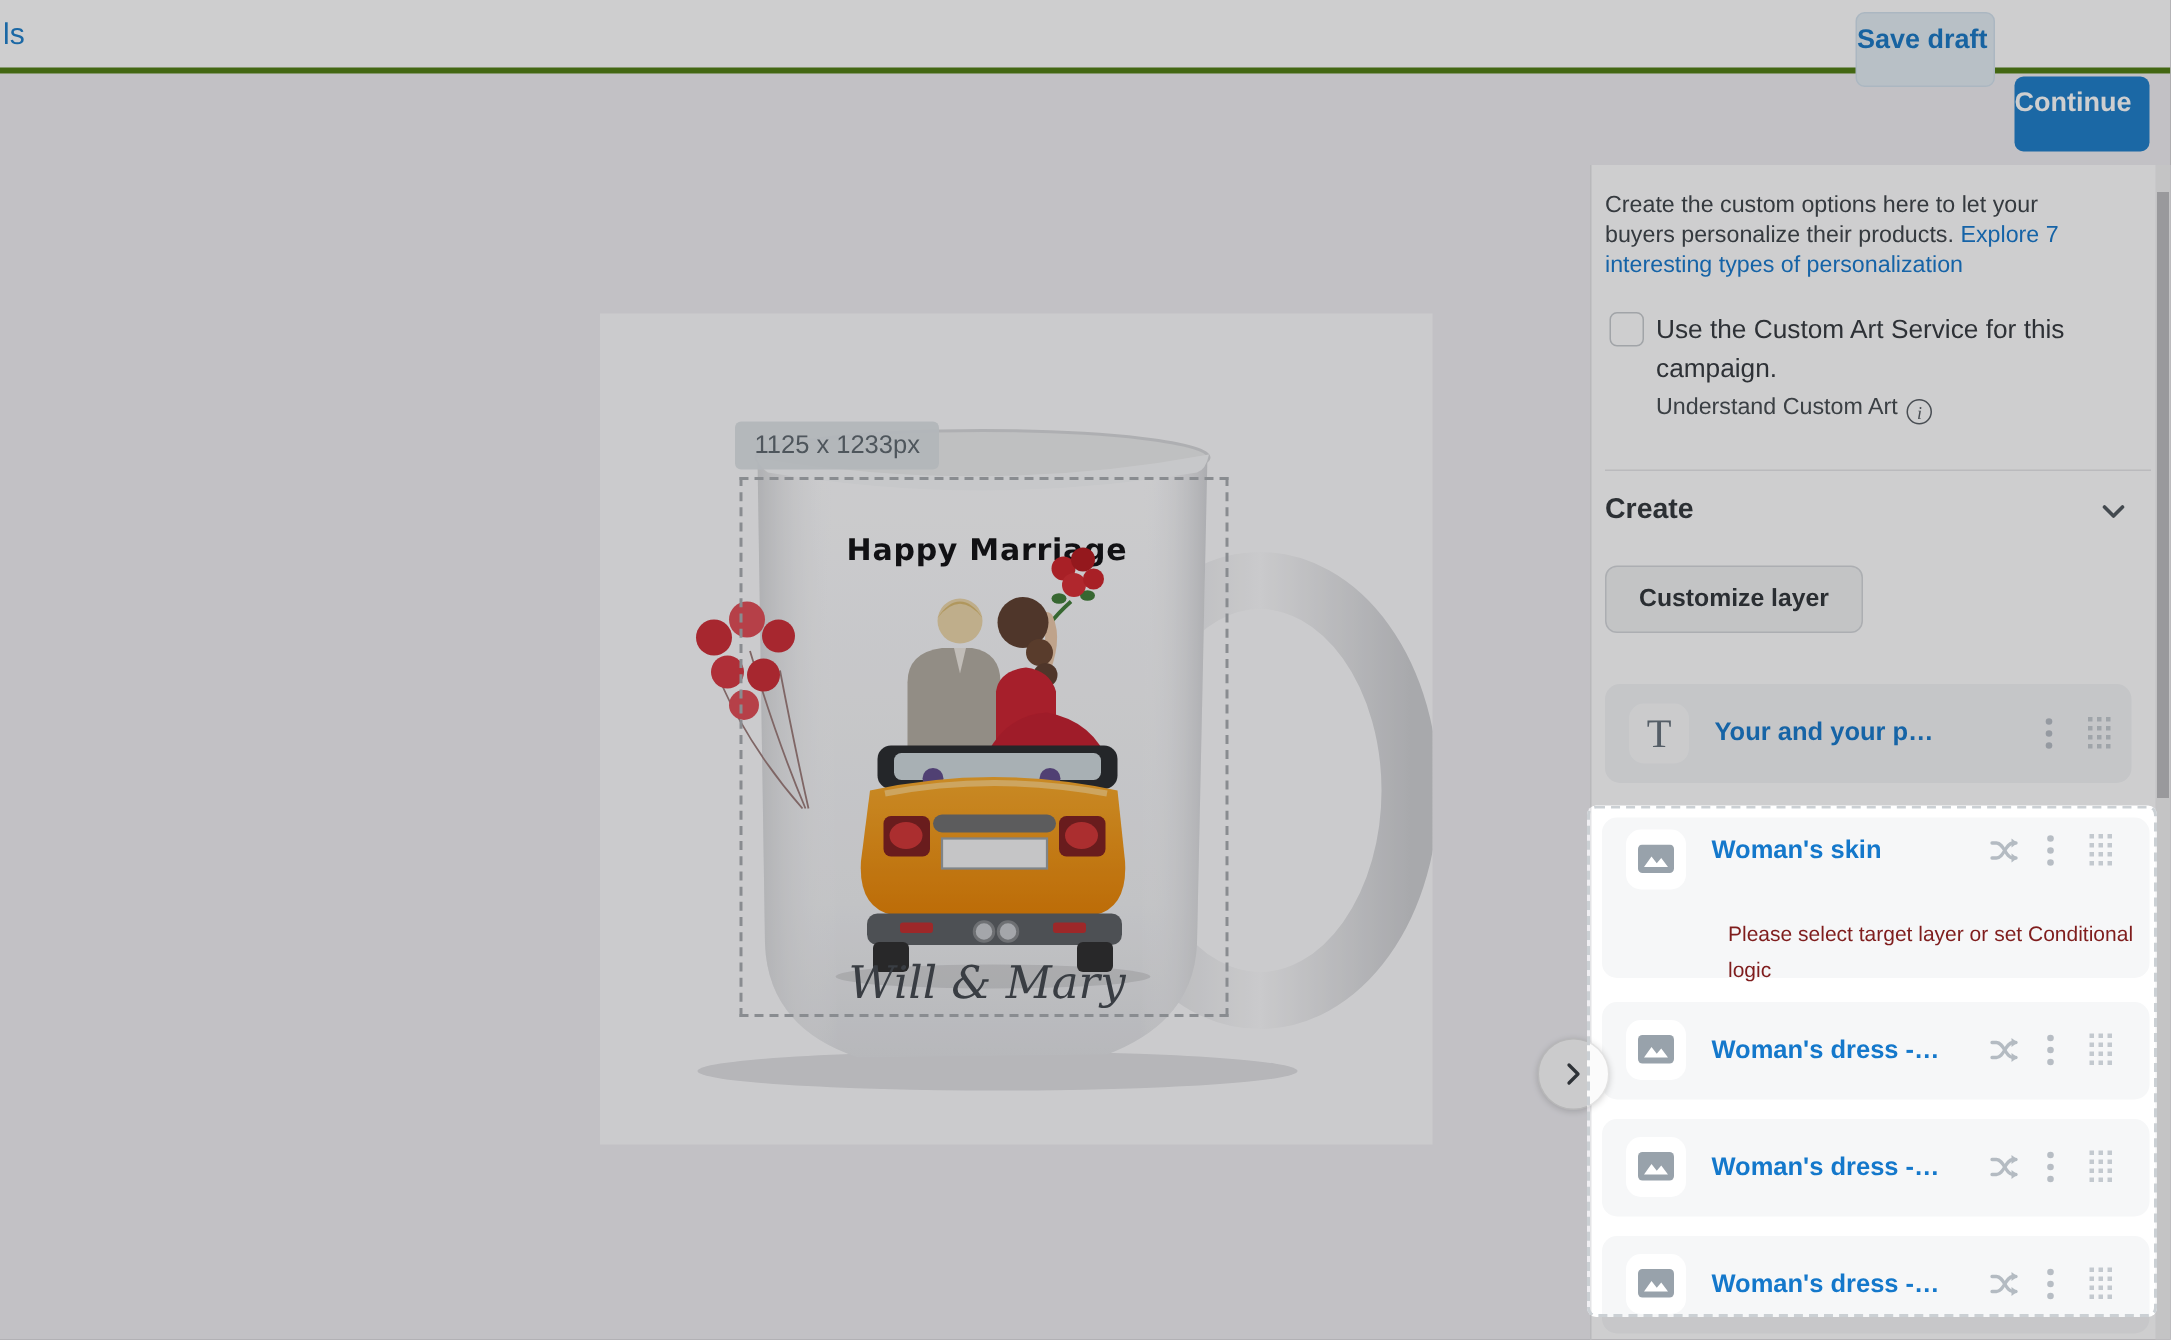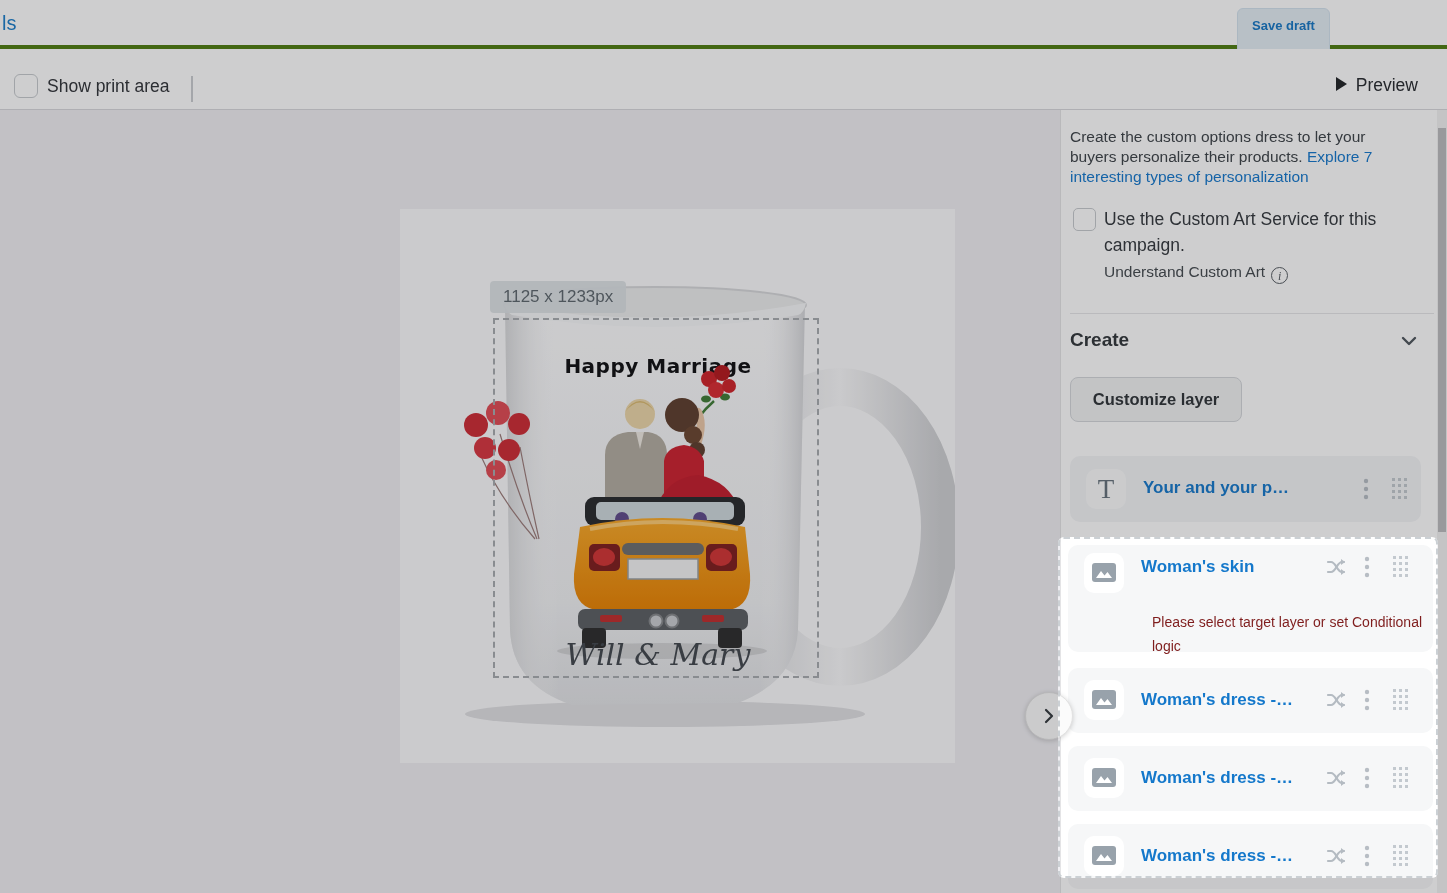--- a/index.html
+++ b/index.html
@@ -5,21 +5,21 @@
   html,body{margin:0;padding:0;background:#888;}
   *{box-sizing:border-box;}
   #app{position:relative;width:1447px;height:893px;overflow:hidden;
        font-family:"Liberation Sans",sans-serif;background:#f0eff3;}
 
   
   .header{position:absolute;left:0;top:0;width:1447px;height:49px;background:#fff;
           border-bottom:4px solid #4d7c0f;z-index:10;}
   .back-label{position:absolute;left:2px;top:12px;font-size:20px;color:#1a7dc9;cursor:pointer;}
   .btn{position:absolute;top:8px;height:50px;border-radius:6px;font-weight:bold;
-       font-size:13px;text-align:center;line-height:34px;cursor:pointer;}
+       font-size:18px;text-align:left;line-height:34px;cursor:pointer;}
   .btn-save{right:117px;width:93px;background:#e3edf4;color:#1577c4;border:1px solid #d3e2ee;}
   .btn-continue{right:14px;width:90px;background:#1a7dc9;color:#fff;margin-top:43px;}
 
   
   .toolbar{position:absolute;left:0;top:49px;width:1447px;height:61px;background:#fff;
            border-bottom:1px solid #d8d8dc;z-index:10;}
   .checkbox{background:#fff;border:1.5px solid #c6cacd;border-radius:6px;}
   .cb-print{position:absolute;left:14px;top:25px;width:24px;height:24px;cursor:pointer;}
   .lbl-print{position:absolute;left:47px;top:27px;font-size:17.5px;color:#2f3237;}
   .tb-divider{position:absolute;left:191px;top:27px;width:2px;height:26px;background:#c9ccd0;}
@@ -192,32 +192,24 @@
       <div class="dim-badge">1125 x 1233px</div>
     </div>
   </div>
 
   <div class="header">
     <span class="back-label">ls</span>
     <div class="btn btn-save">Save draft</div>
     <div class="btn btn-continue">Continue</div>
   </div>
 
-  <div class="toolbar">
-    <div class="checkbox cb-print"></div>
-    <span class="lbl-print">Show print area</span>
-    <div class="tb-divider"></div>
-    <div class="preview">
-      <span class="play-tri"></span><span>Preview</span>
-    </div>
-  </div>
 
   <div class="sidebar">
     <div class="intro">
-      <span>Create the custom options dress to let your buyers personalize their products.</span>
+      <span>Create the custom options here to let your buyers personalize their products.</span>
       <span class="link">Explore 7 interesting types of personalization</span>
     </div>
     <div class="checkbox cb-art"></div>
     <div class="art-label">Use the Custom Art Service for this campaign.</div>
     <div class="understand">
       <span>Understand Custom Art</span><span class="info-icon">i</span>
     </div>
     <div class="sb-divider"></div>
     <div class="options-title">Create</div>
     <div class="options-chevron">

